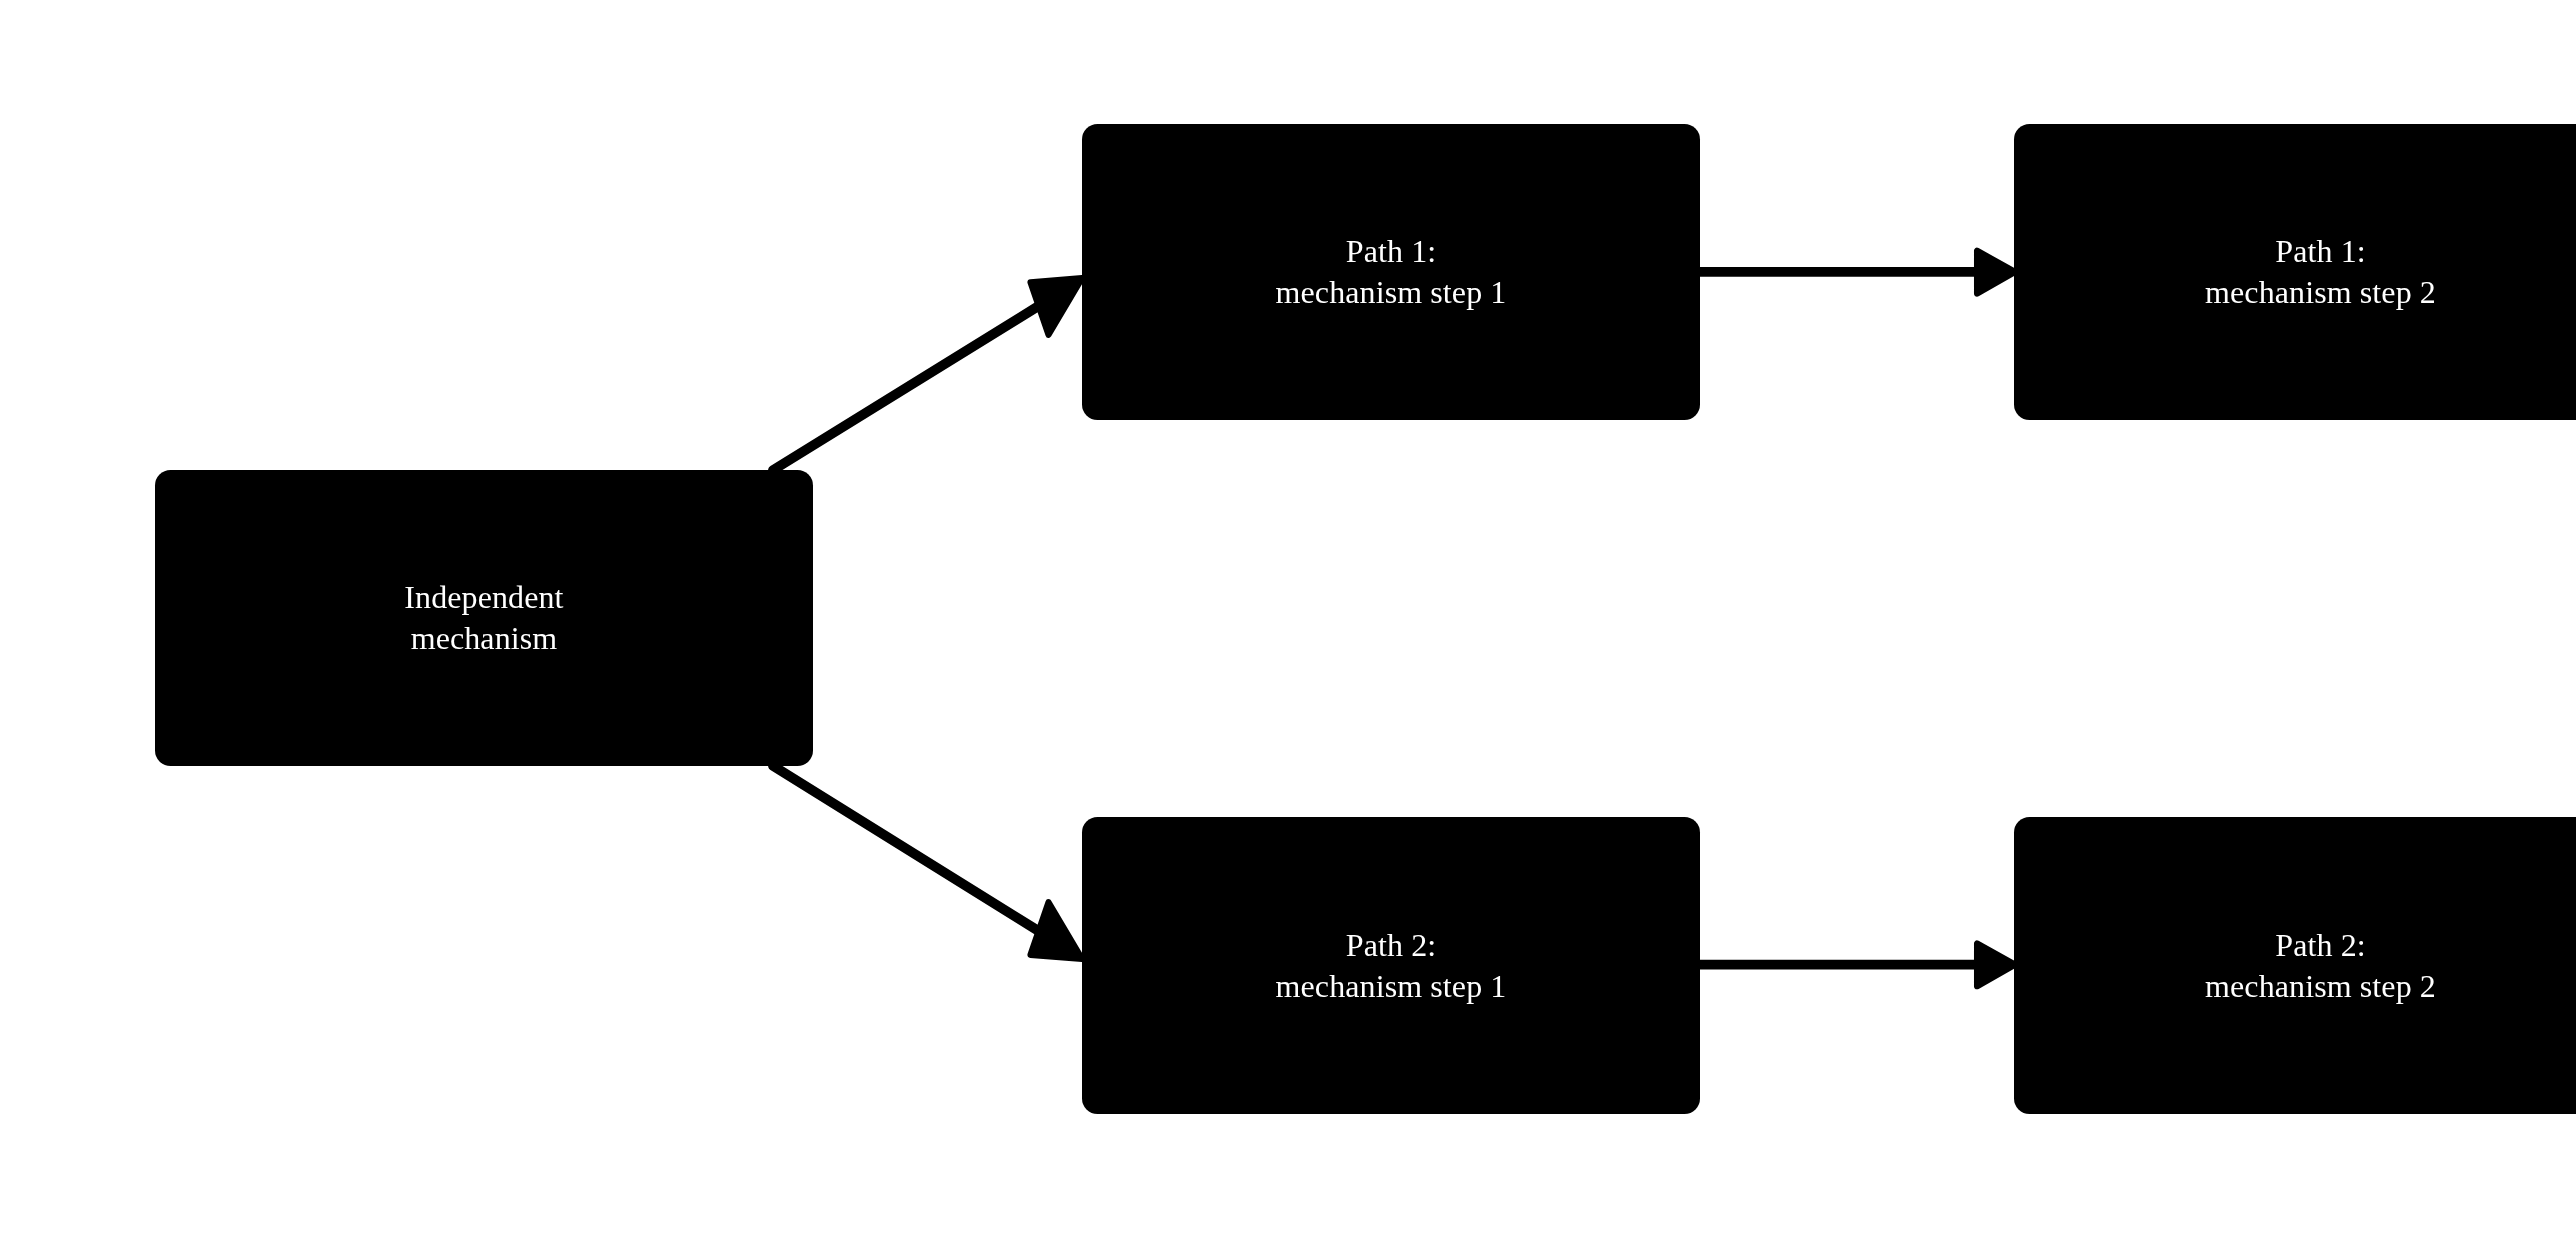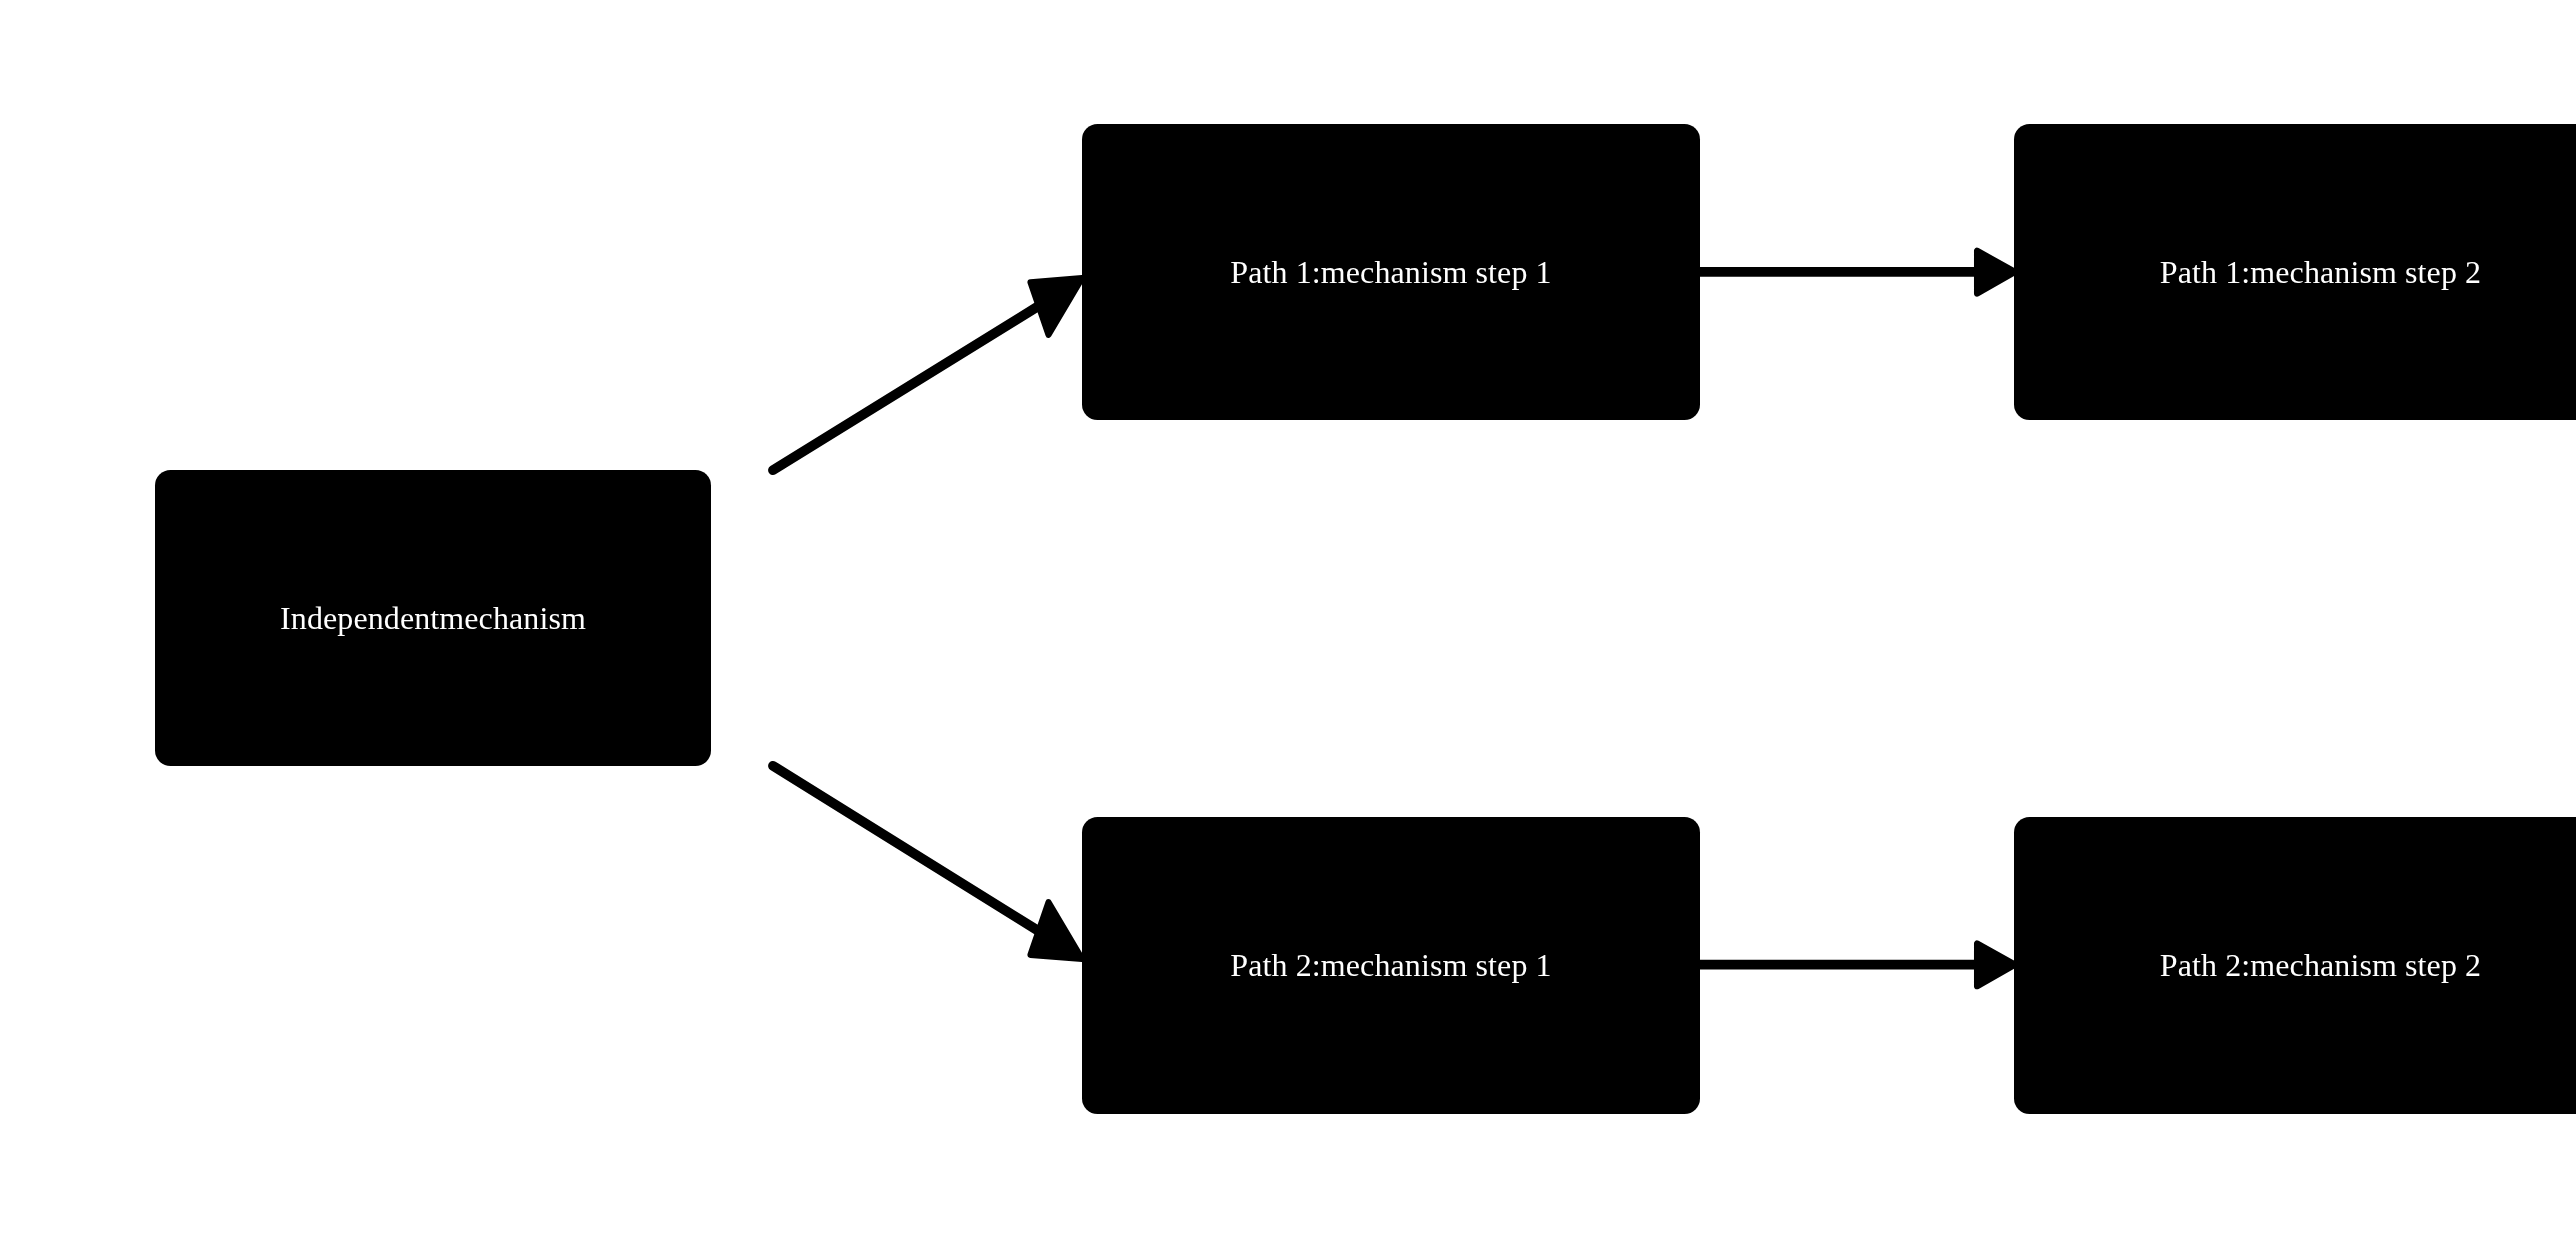--- a/index.html
+++ b/index.html
@@ -27,37 +27,38 @@
     width: 3709px;
     height: 1236px;
     pointer-events: none;
   }
   .node {
     position: absolute;
     box-sizing: border-box;
     background: #000000;
     border-radius: 15.5px;
     display: flex;
+    flex-direction: column;
     align-items: center;
     justify-content: center;
     color: #ffffff;
     font-family: "Liberation Serif", "DejaVu Serif", serif;
     font-size: 32px;
     line-height: 1.28;
     text-align: center;
     letter-spacing: 0.1px;
     z-index: 2;
   }
   .node .line {
     display: block;
     white-space: nowrap;
   }
   
   #node-independent-variable {
-    left: 155px;  top: 470px;  width: 556px; height: 296px;
+    left: 155px;  top: 470px;  width: 658px; height: 296px;
   }
   #node-path1-step1 {
     left: 1082px; top: 124px;  width: 618px; height: 296px;
   }
   #node-path1-step2 {
     left: 2014px; top: 124px;  width: 613px; height: 296px;
   }
   #node-path2-step1 {
     left: 1082px; top: 817px; width: 618px; height: 297px;
   }

